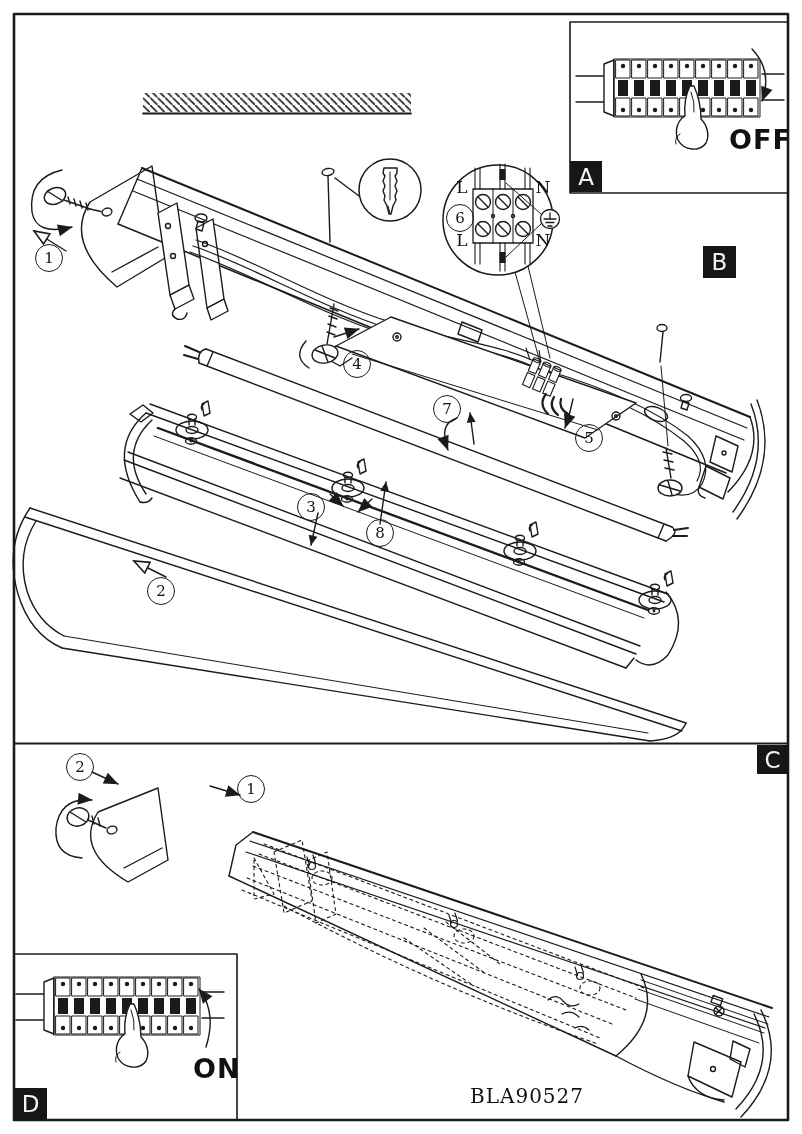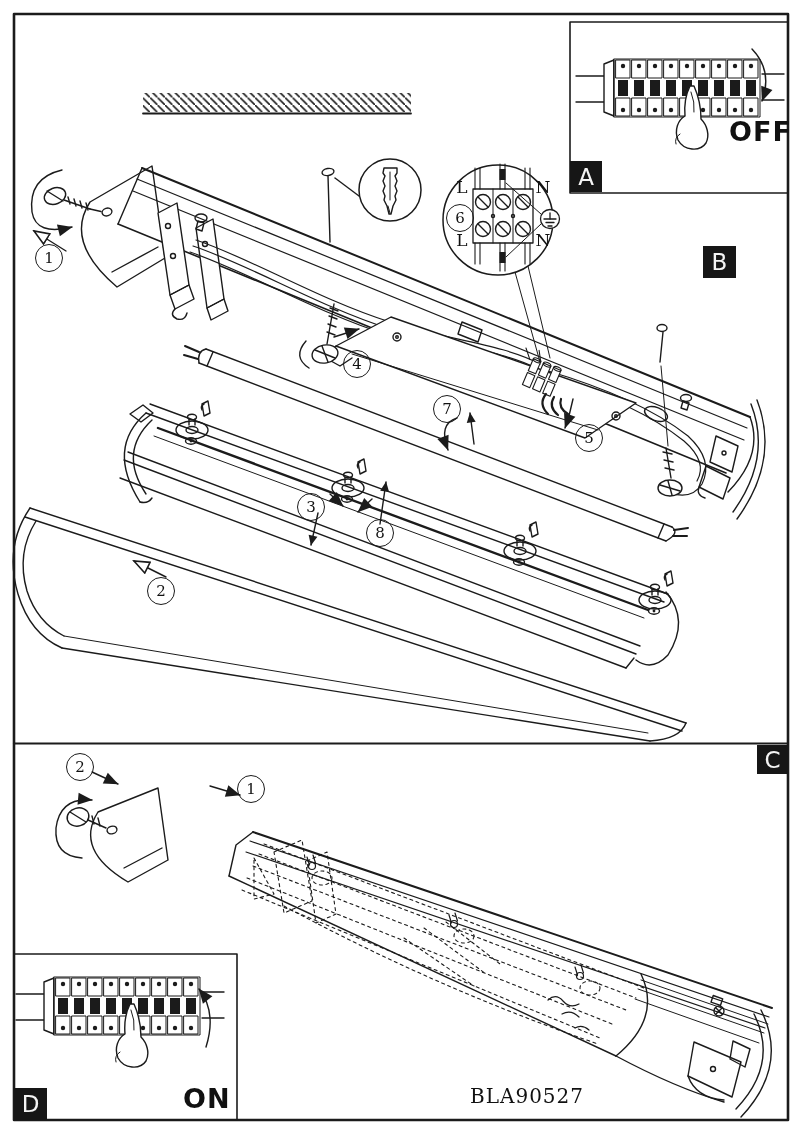--- a/index.html
+++ b/index.html
@@ -414,22 +414,22 @@
       <path d="M206,1047 Q217,1012 199,989" marker-end="url(#mB)"></path>
     </g>
   </g>
 </svg>
 
 <div class="corner-label" style="left:570px;top:161px;width:32px;height:31px;">A</div>
 <div class="corner-label" style="left:703px;top:246px;width:33px;height:32px;">B</div>
 <div class="corner-label" style="left:757px;top:745px;width:31px;height:29px;">C</div>
 <div class="corner-label" style="left:14px;top:1088px;width:33px;height:32px;">D</div>
 
-<div class="state" style="left:729px;top:116px;text-align:center;">OFF</div>
-<div class="state" style="left:183px;top:1053px;margin-top:30px;">ON</div>
+<div class="state" style="left:729px;top:124px;text-align:center;">OFF</div>
+<div class="state" style="left:193px;top:1053px;">ON</div>
 
 <div class="step" style="left:35px;top:244px;">1</div>
 <div class="step" style="left:147px;top:577px;">2</div>
 <div class="step" style="left:297px;top:493px;">3</div>
 <div class="step" style="left:343px;top:350px;">4</div>
 <div class="step" style="left:575px;top:424px;">5</div>
 <div class="step" style="left:446px;top:204px;">6</div>
 <div class="step" style="left:433px;top:395px;">7</div>
 <div class="step" style="left:366px;top:519px;">8</div>
 

